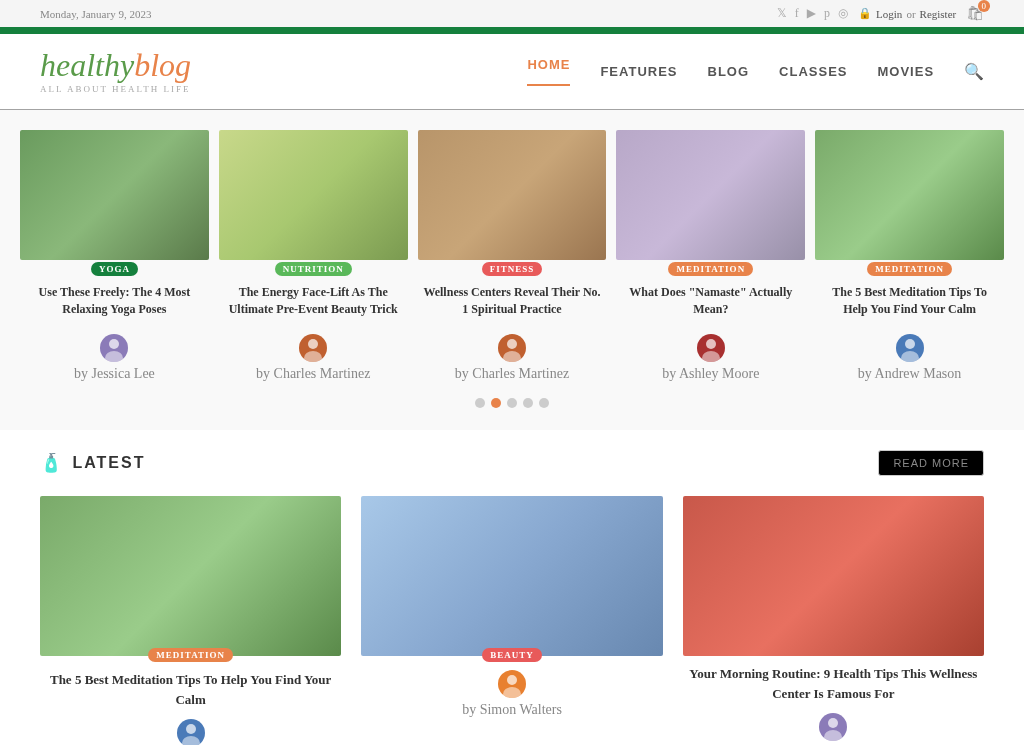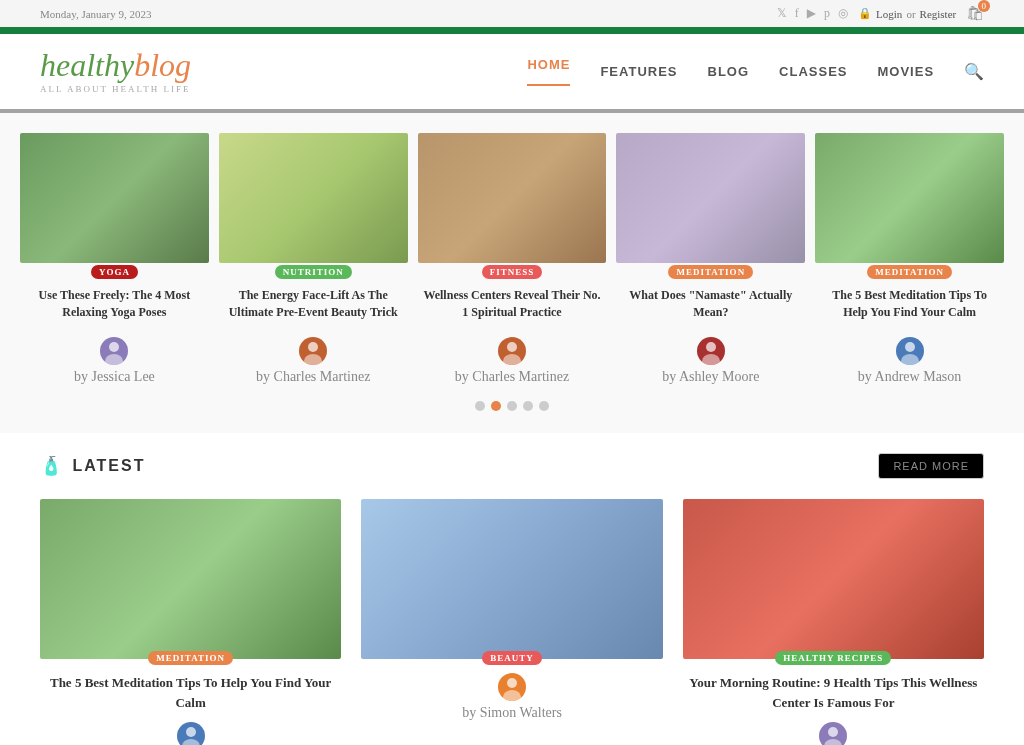--- a/index.html
+++ b/index.html
@@ -22,21 +22,21 @@
     .login-area { display: flex; align-items: center; gap: 4px; font-size: 11px; color: #888; }
     .cart-icon { position: relative; font-size: 14px; }
     .cart-badge { background: #e8834a; color: #fff; border-radius: 50%; font-size: 9px; padding: 1px 4px; position: absolute; top: -5px; right: -6px; }
 
     
     .header {
       padding: 15px 40px;
       display: flex;
       justify-content: space-between;
       align-items: center;
-      border-bottom: 4px solid #a3a3a3;
+      border-bottom: 1px solid #a3a3a3;
     }
     .logo { display: flex; flex-direction: column; line-height: 1; }
     .logo-main { font-size: 32px; font-family: cursive; }
     .logo-healthy { color: #5a9b4a; font-style: italic; }
     .logo-blog { color: #e8834a; font-style: italic; }
     .logo-sub { font-size: 9px; color: #aaa; letter-spacing: 2px; text-transform: uppercase; margin-top: 4px; }
 
     
     nav { display: flex; align-items: center; gap: 30px; }
     .nav-item { font-size: 13px; color: #555; cursor: pointer; text-decoration: none; letter-spacing: 1px; font-family: Arial, sans-serif; font-weight: 600; text-transform: uppercase; }
@@ -60,21 +60,21 @@
       border-radius: 10px;
       font-size: 9px;
       color: #fff;
       font-weight: bold;
       letter-spacing: 1px;
       text-transform: uppercase;
       margin-top: -12px;
       position: relative;
       z-index: 2;
     }
-    .badge-yoga { background: #b91c1c; }
+    .badge-yoga { background: #15803d; }
     .badge-nutrition { background: #5ab85a; }
     .badge-fitness { background: #e85a5a; }
     .badge-meditation { background: #e8834a; }
 
     .carousel-item-body { padding: 8px 4px 4px; }
     .carousel-title { font-size: 12px; font-weight: bold; text-align: center; line-height: 1.4; color: #333; margin-bottom: 8px; min-height: 42px; }
     .author-row { display: flex; flex-direction: column; align-items: center; gap: 4px; }
     .author-avatar { width: 28px; height: 28px; border-radius: 50%; background: #ccc; display: flex; align-items: center; justify-content: center; font-size: 10px; color: #fff; overflow: hidden; }
     .author-name { font-size: 14px; color: #888; }
 
@@ -323,23 +323,20 @@
         </div>
         <span class="author-name">by Simon Walters</span>
 
       </div>
     </div>
   </div>
       <div class="latest-item">
     <div class="latest-img-wrap">
       <div class="latest-img img-routine"></div>
     </div>
-    <div class="latest-badge-wrap">
-      <span class="category-badge badge-nutrition">HEALTHY RECIPES</span>
-    </div>
     <div class="latest-body">
       <div class="latest-title">Your Morning Routine: 9 Health Tips This Wellness Center Is Famous For</div>
       <div class="latest-author-row">
         <div class="author-avatar av-jessica">
           <svg width="28" height="28" viewBox="0 0 28 28" xmlns="http://www.w3.org/2000/svg">
             <circle cx="14" cy="10" r="5" fill="rgba(255,255,255,0.7)"></circle>
             <ellipse cx="14" cy="24" rx="9" ry="7" fill="rgba(255,255,255,0.5)"></ellipse>
           </svg>
         </div>
         <span class="author-name">by Jessica Lee</span>

